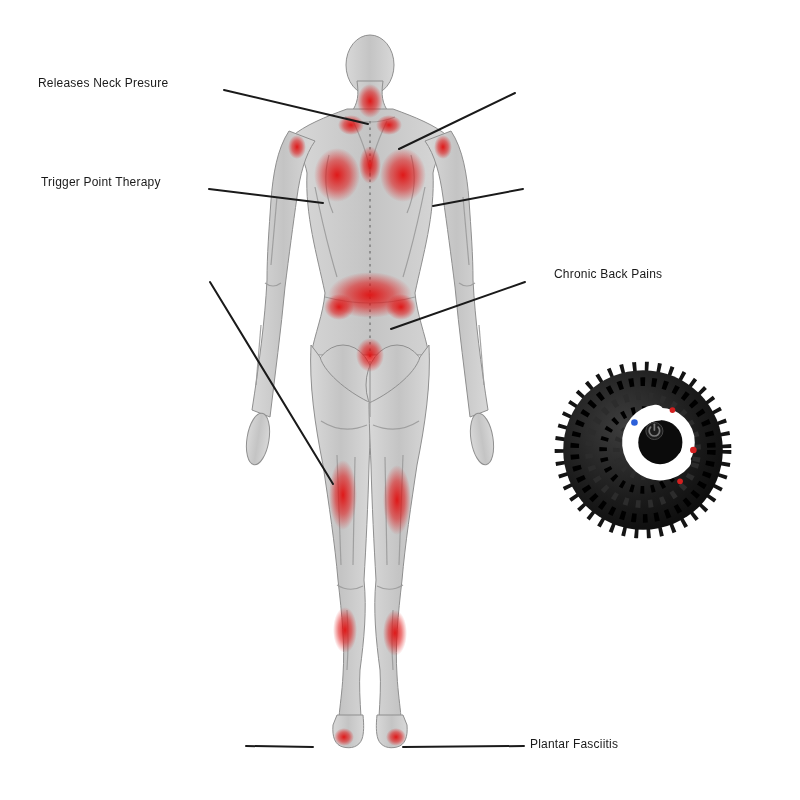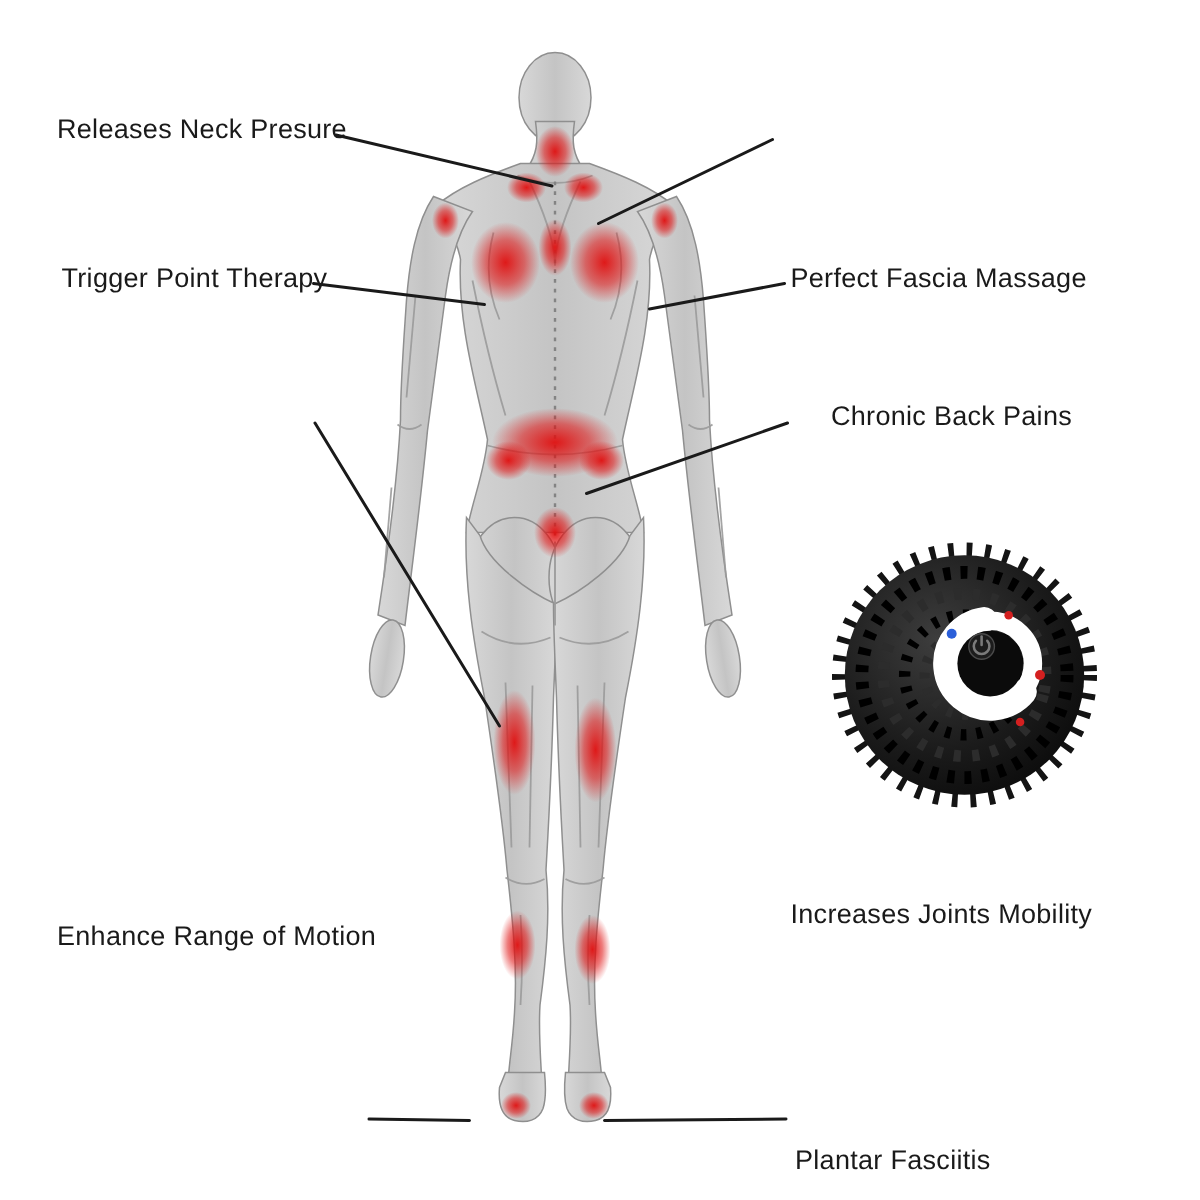--- a/index.html
+++ b/index.html
@@ -5,21 +5,21 @@
   html,body{margin:0;padding:0;}
   #stage{
     position:relative;
     width:800px;height:800px;
     background:#ffffff;
     font-family:"Liberation Sans", sans-serif;
     overflow:hidden;
   }
   .label{
     position:absolute;
-    font-size:18px;
+    font-size:12px;
     color:#1a1a1a;
     letter-spacing:.2px;
     white-space:nowrap;
   }
   #callout-lines{
     position:absolute;left:0;top:0;width:800px;height:800px;
     pointer-events:none;
   }
   #body-figure{position:absolute;left:220px;top:25px;}
   #massage-ball{position:absolute;left:548px;top:355px;}
@@ -188,26 +188,23 @@
       <line x1="246" y1="746" x2="313" y2="747"></line>
       <line x1="524" y1="746" x2="403" y2="747"></line>
     </g>
   </svg>
 
   <div class="label" style="left:38px;top:76px">Releases Neck Presure</div>
 
 
   <div class="label" style="left:41px;top:175px">Trigger Point Therapy</div>
 
-  <div class="label" style="left:527px;top:175px">Perfect Fascia Massage</div>
 
 
   <div class="label" style="left:554px;top:267px">Chronic Back Pains</div>
 
 
-  <div class="label" style="left:38px;top:614px">Enhance Range of Motion</div>
-
-  <div class="label" style="left:527px;top:599px">Increases Joints Mobility</div>
-
-
-  <div class="label" style="left:530px;top:763px">Plantar Fasciitis</div>
+
+
+
+  <div class="label" style="left:530px;top:737px">Plantar Fasciitis</div>
 
 </div>
 
 </body></html>

